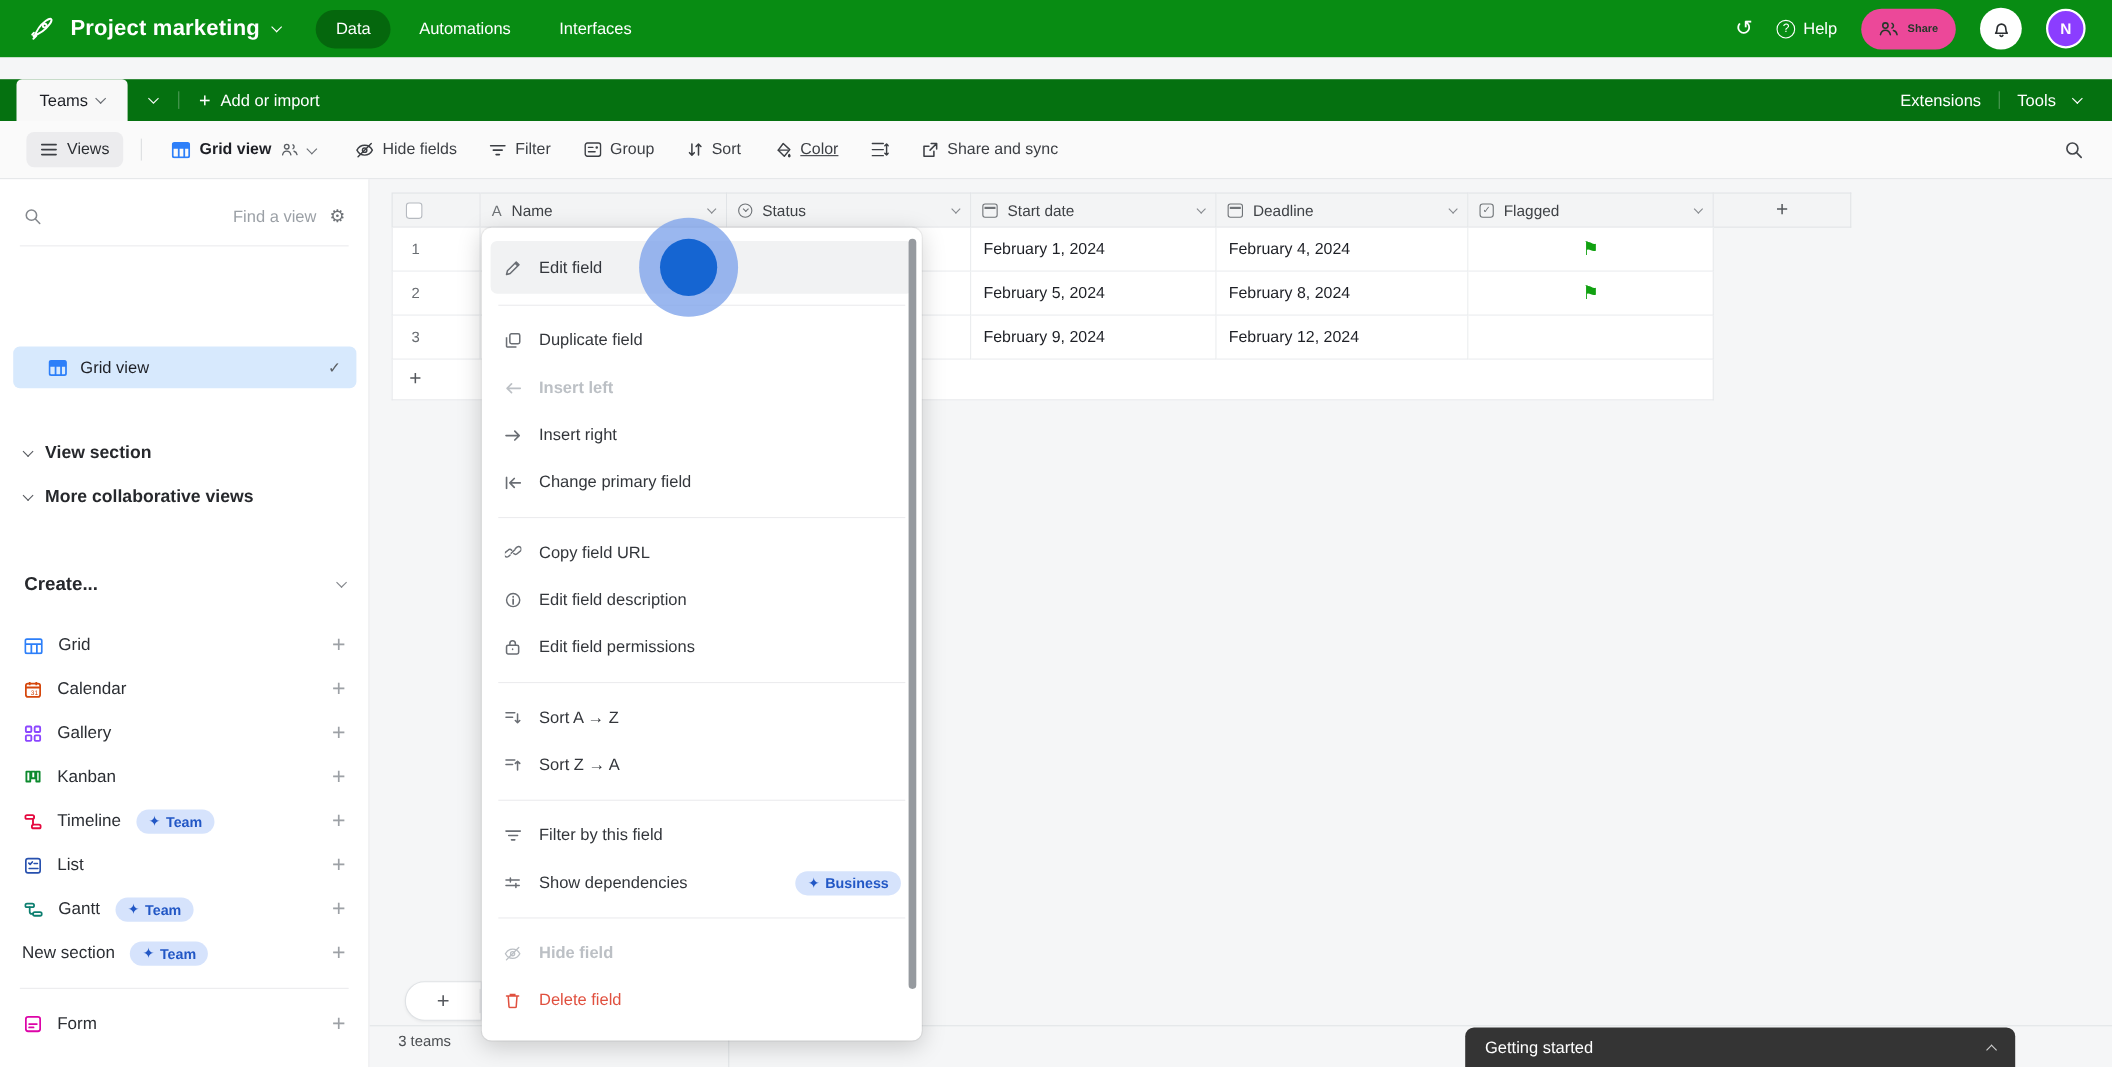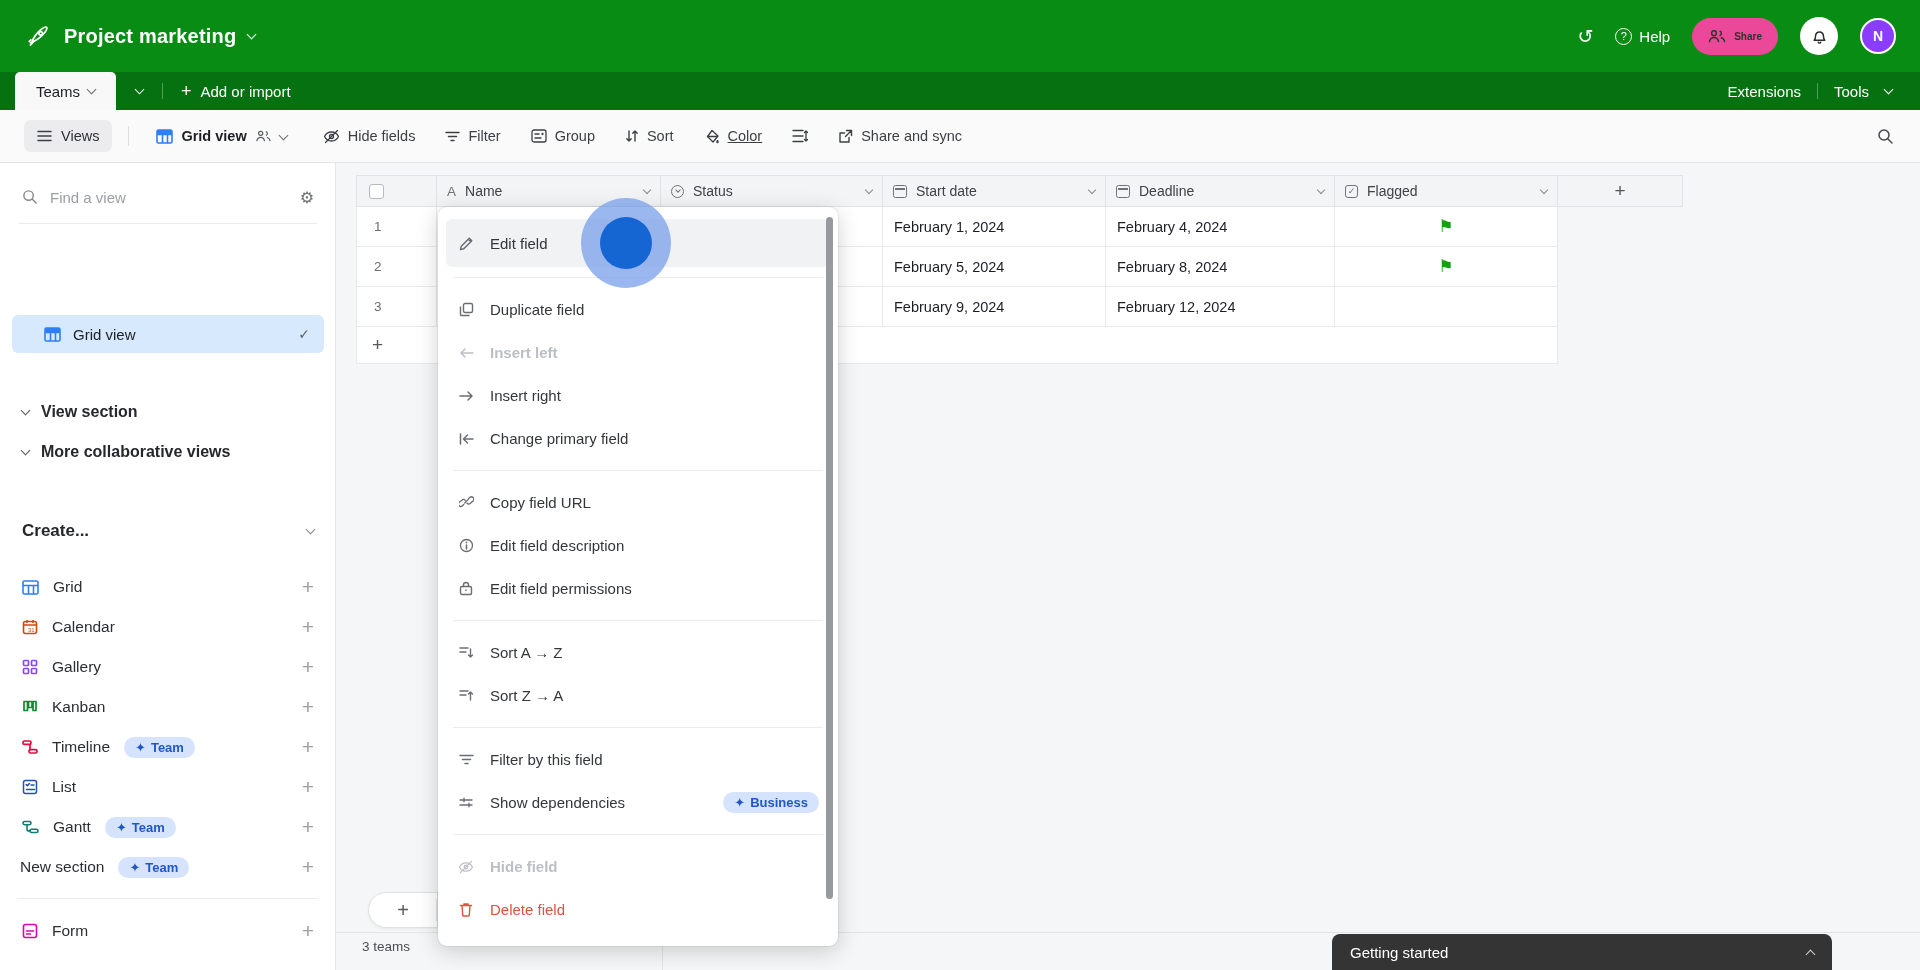--- a/index.html
+++ b/index.html
@@ -1,20 +1,20 @@
 <!DOCTYPE html>
 <html><head>
 <meta charset="utf-8">
 <style>
   * { margin:0; padding:0; box-sizing:border-box; }
   html,body { width:1920px; height:970px; font-family:"Liberation Sans","DejaVu Sans",sans-serif; }
   .screen { position:relative; width:1920px; height:970px; overflow:hidden; background:#f5f6f7; }
 
   
-  .topbar { position:absolute; left:0; top:0; width:1920px; height:72px; background:#088c13; display:flex; align-items:center; color:#fff; }
+  .topbar { position:absolute; left:0; top:0; width:1920px; height:52px; background:#088c13; display:flex; align-items:center; color:#fff; }
   .brand { display:flex; align-items:center; gap:12px; margin-left:26px; }
   .brand-title { font-size:20px; font-weight:bold; letter-spacing:.2px; }
   .chev { display:inline-block; width:7px; height:7px; border-right:1.7px solid currentColor; border-bottom:1.7px solid currentColor; transform:rotate(45deg); }
   .chev.up { transform:rotate(225deg); }
   .topnav { display:flex; align-items:center; gap:8px; margin-left:32px; font-size:15px; }
   .nav-pill { padding:9px 18px; border-radius:18px; cursor:pointer; }
   .nav-pill.active { background:#05670d; }
   .top-right { margin-left:auto; display:flex; align-items:center; gap:22px; margin-right:24px; }
   .help { display:flex; align-items:center; gap:7px; font-size:15px; }
   .qmark { width:17px; height:17px; border:1.5px solid #fff; border-radius:50%; font-size:11px; display:flex; align-items:center; justify-content:center; }
@@ -36,21 +36,21 @@
   .views-btn { display:flex; align-items:center; gap:9px; background:#ececee; border-radius:7px; padding:8px 13px; margin-left:24px; color:#2c2f33; }
   .tb-div { width:1px; height:20px; background:#dcdee0; margin:0 16px; }
   .tb-item { display:flex; align-items:center; gap:8px; padding:7px 11px; border-radius:6px; }
   .gridview-name { color:#1d1f25; font-weight:bold; }
   .tb-search { margin-left:auto; margin-right:26px; color:#44474c; }
   .icon { display:inline-flex; align-items:center; justify-content:center; }
 
   
   .sidebar { position:absolute; left:0; top:163px; width:336px; height:807px; background:#fff; border-right:1px solid #e4e6e8; }
   .find-row { position:absolute; left:0; top:16px; width:336px; height:36px; display:flex; align-items:center; padding:0 22px; gap:12px; color:#84888d; }
-  .find-input { border:none; outline:none; flex:1; font-size:15px; color:#333; background:transparent; font-family:inherit; }
+  .find-input { border:none; outline:none; flex:1; font-size:15px; color:#333; background:transparent; font-family:inherit;text-align:right; }
   .find-input::placeholder { color:#9ba0a6; }
   .sb-divider { position:absolute; left:18px; right:18px; top:60px; height:1px; background:#ececee; }
   .sb-section { position:absolute; left:22px; display:flex; align-items:center; gap:12px; font-size:16px; color:#26282c; font-weight:bold; }
   .sb-section .chev { color:#56595e; }
   .view-selected { position:absolute; left:12px; top:152px; width:312px; height:38px; background:#d7e9fd; border-radius:6px; display:flex; align-items:center; padding:0 14px 0 32px; gap:12px; font-size:15px; color:#1d1f25; }
   .view-selected .check { margin-left:auto; color:#5d6166; font-size:14px; }
   .create-hd { position:absolute; left:22px; top:358px; width:292px; display:flex; align-items:center; font-size:17px; color:#26282c; font-weight:bold; }
   .create-hd .chev { margin-left:auto; color:#84878c; }
   .ci { position:absolute; left:22px; width:292px; height:40px; display:flex; align-items:center; gap:14px; font-size:15.5px; color:#2b2e33; }
   .ci .plus { margin-left:auto; color:#9da1a6; font-size:21px; font-weight:normal; }
@@ -107,20 +107,25 @@
       <span class="icon">
         <svg width="26" height="26" viewBox="0 0 24 24" fill="none" stroke="#fff" stroke-width="1.6" stroke-linecap="round" stroke-linejoin="round">
           <path d="M5 19c1-3.5 3.5-9 9.5-13.5 2-1.5 4-2 4.5-1.5s0 2.5-1.5 4.5C13 14.5 7.5 17 4 18z"></path>
           <circle cx="13.5" cy="9.5" r="1.6"></circle>
           <path d="M4 20.5l2.5-2.5M3 17l1.5-1.5"></path>
         </svg>
       </span>
       <span class="brand-title">Project marketing</span>
       <span class="chev" style="margin-top:-3px;"></span>
     </div>
+    <div class="topnav">
+      <span class="nav-pill active">Data</span>
+      <span class="nav-pill">Automations</span>
+      <span class="nav-pill">Interfaces</span>
+    </div>
     <div class="top-right">
       <span class="icon" style="font-size:19px;">↺</span>
       <span class="help">
         <span class="qmark">?</span>
         <span>Help</span>
       </span>
       <span class="share-pill">
         <span class="icon">
           <svg width="18" height="16" viewBox="0 0 18 14" fill="none" stroke="#24382a" stroke-width="1.4" stroke-linecap="round">
             <circle cx="6" cy="4.2" r="2.4"></circle>

